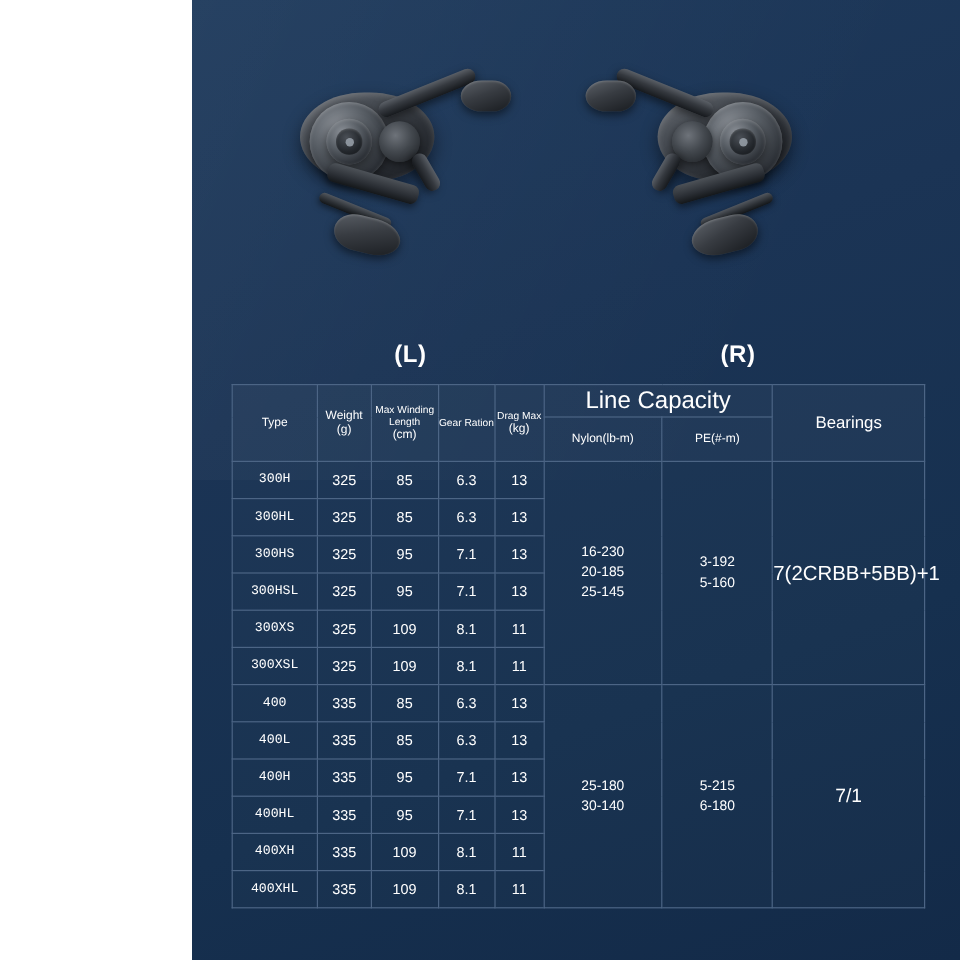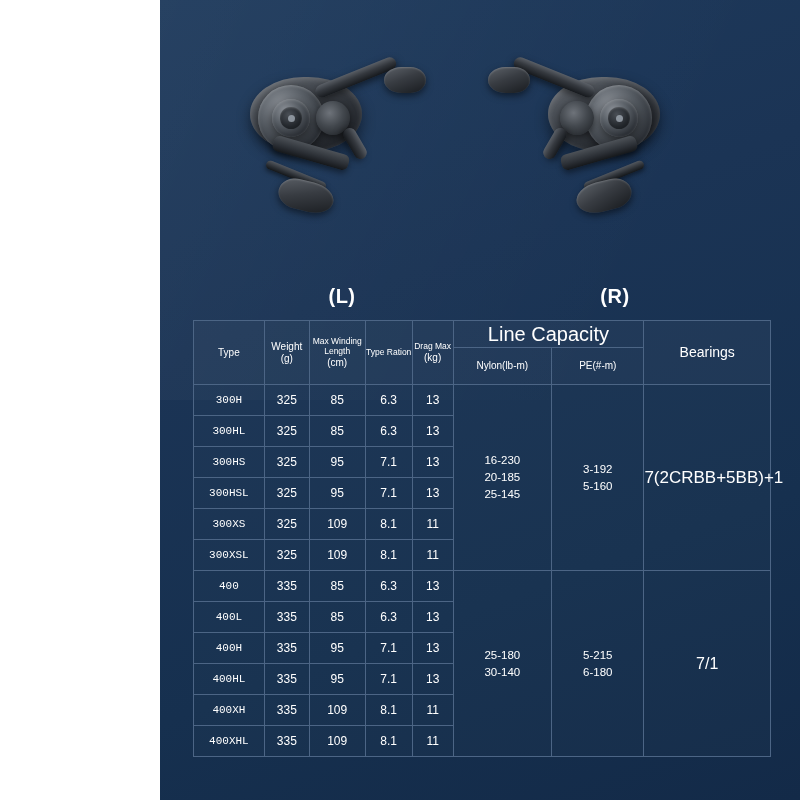--- a/index.html
+++ b/index.html
@@ -246,21 +246,21 @@
           </th>
           <th rowspan="2">
             <span class="th-stack th-small">Weight</span>
             <span class="th-stack th-small">(g)</span>
           </th>
           <th rowspan="2">
             <span class="th-stack th-tiny">Max Winding Length</span>
             <span class="th-stack th-small">(cm)</span>
           </th>
           <th rowspan="2">
-            <span class="th-stack th-tiny">Type Ration</span>
+            <span class="th-stack th-tiny">Gear Ration</span>
           </th>
           <th rowspan="2">
             <span class="th-stack th-tiny">Drag Max</span>
             <span class="th-stack th-small">(kg)</span>
           </th>
           <th colspan="2" style="height:26px;">
             <span class="th-stack th-lc">Line Capacity</span>
           </th>
           <th rowspan="2">
             <span class="th-stack th-bear">Bearings</span>

